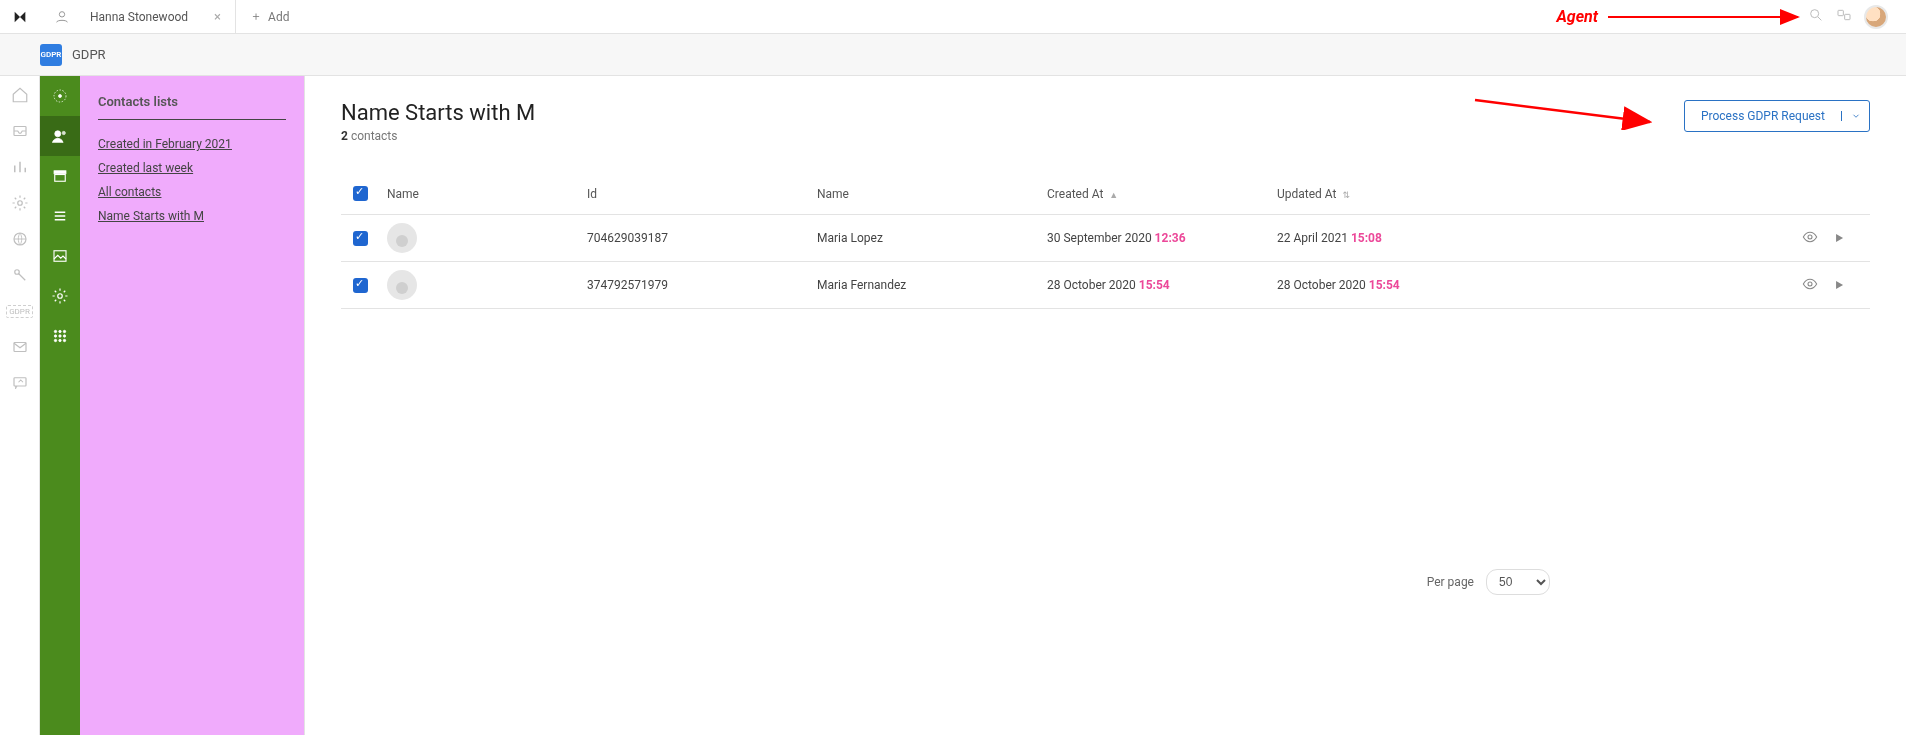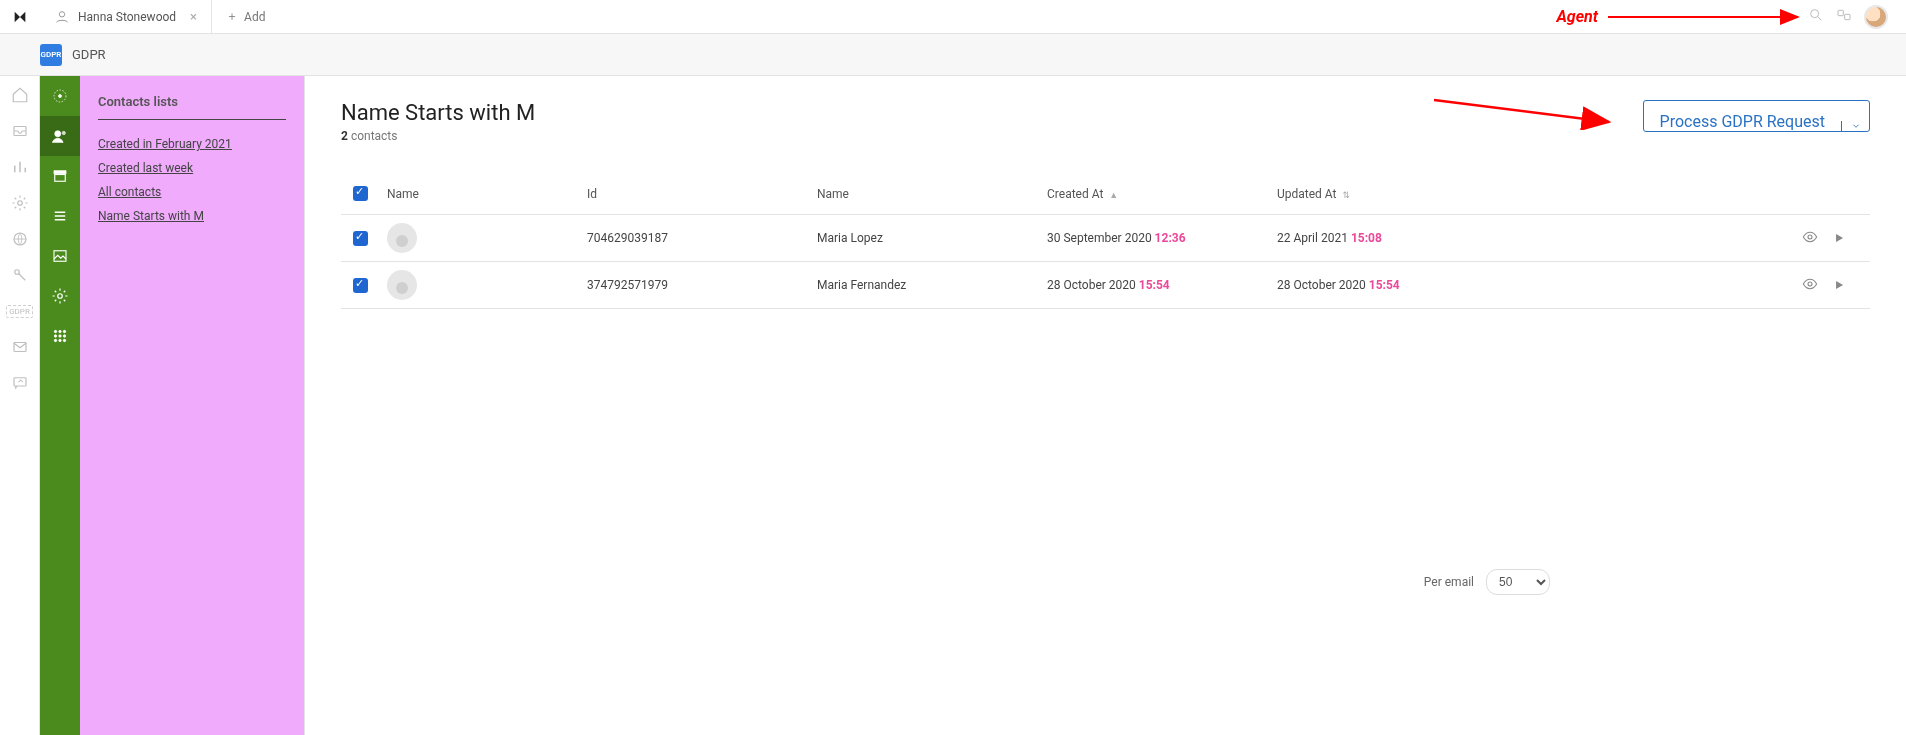--- a/index.html
+++ b/index.html
@@ -28,21 +28,21 @@
     display:flex;
     align-items:center;
     border-bottom:1px solid var(--border);
     background:#fff;
     padding:0 8px 0 0;
   }
   .logo-slot{
     width:40px;height:34px;display:flex;align-items:center;justify-content:center;
   }
   .topbar .tab{
-    display:flex;align-items:center;gap:8px;
+    display:flex;align-items:center;gap:20px;
     height:100%;padding:0 14px;border-right:1px solid var(--border);
     font-size:12px;color:#555;
   }
   .topbar .tab .close{color:#aaa;font-size:13px;margin-left:6px;cursor:pointer;}
   .topbar .add-tab{
     display:flex;align-items:center;gap:6px;height:100%;padding:0 14px;
     font-size:12px;color:#777;cursor:pointer;
   }
   .topbar .spacer{flex:1;}
   .annot-agent{
@@ -125,22 +125,22 @@
     padding:0 32px 0 14px;font-size:12px;color:#555;background:#fff;
   }
   .search-wrap .sicon{
     position:absolute;right:10px;top:50%;transform:translateY(-50%);
     color:#c9c9c9;font-size:12px;
   }
 
   .head-row .right-gap{flex:1;}
 
   .process-btn{
-    display:flex;align-items:flex-end;height:32px;border:1px solid var(--blue);
-    border-radius:3px;overflow:hidden;color:var(--blue);font-size:16px;background:#fff;
+    display:flex;align-items:center;height:32px;border:1px solid var(--blue);
+    border-radius:3px;overflow:hidden;color:var(--blue);font-size:12px;background:#fff;
   }
   .process-btn .lbl{padding:0 16px;display:flex;align-items:center;cursor:pointer;}
   .process-btn .dd{width:28px;border-left:1px solid var(--blue);display:flex;align-items:center;justify-content:center;cursor:pointer;}
 
   
   .arrow-svg{position:absolute;pointer-events:none;}
 
   
   .tbl{margin-top:30px;width:100%;border-collapse:collapse;}
   .tbl th{
@@ -445,20 +445,20 @@
               </span><span class="a">
                 <svg width="14" height="14" viewBox="0 0 24 24">
                   <path d="M7 5l12 7-12 7z" fill="#888"></path>
                 </svg>
               </span></td>
           </tr>
         </tbody>
     </table>
 
     <div class="pager">
-      <span>Per email</span>
+      <span>Per page</span>
       <select>
         <option>50</option>
       </select>
     </div>
 
   </div>
 </div>
 
 </body></html>

